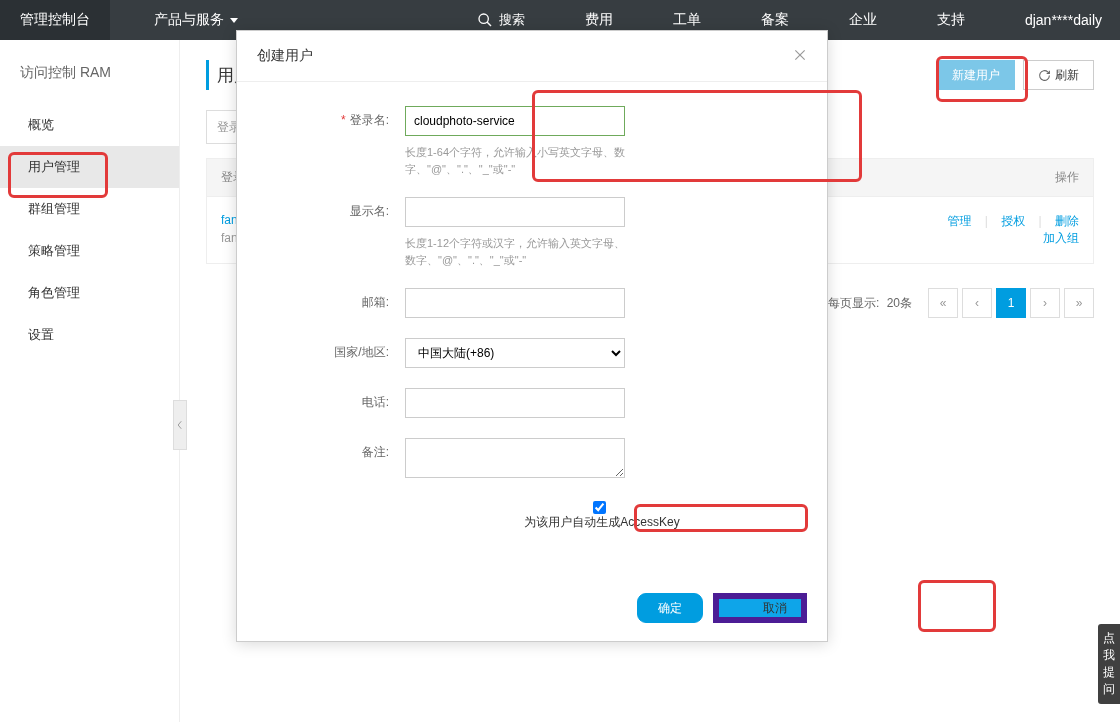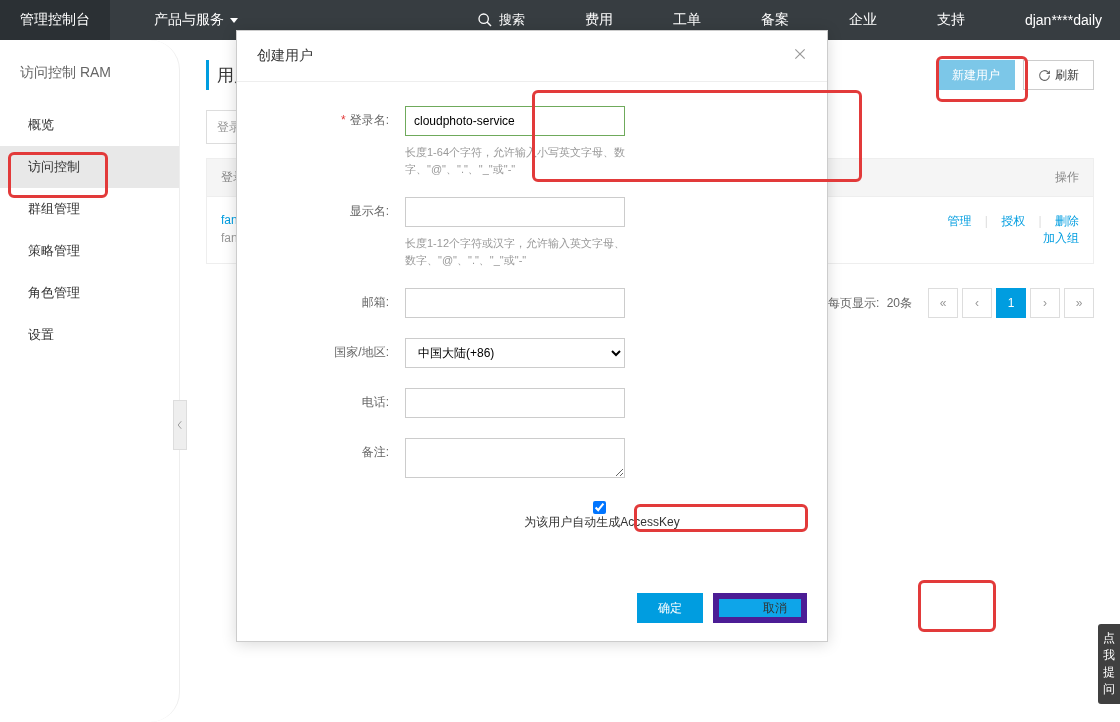--- a/index.html
+++ b/index.html
@@ -8,32 +8,32 @@
     .topbar { height: 40px; background: #373d41; display: flex; align-items: stretch; color: #fff; gap: 24px; }
     .topbar-brand { padding: 0 20px; display: flex; align-items: center; font-size: 14px; background: #2b3034; }
     .topbar-products { padding: 0 20px; display: flex; align-items: center; font-size: 14px; cursor: pointer; }
     .topbar-products .caret { margin-left: 6px; width: 0; height: 0; border-left: 4px solid transparent; border-right: 4px solid transparent; border-top: 5px solid #fff; }
     .topbar-spacer { flex: 1 1 auto; }
     .topbar-search { display: flex; align-items: center; padding: 0 18px; cursor: pointer; }
     .topbar-search svg { width: 16px; height: 16px; margin-right: 6px; }
     .topbar-link { display: flex; align-items: center; padding: 16px 18px; cursor: pointer; font-size: 14px; }
     
     .layout { display: flex; height: 682px; }
-    .sidebar { width: 180px; background: #fff; border-right: 1px solid #eee; border-radius: 30px; }
+    .sidebar { width: 180px; background: #fff; border-right: 1px solid #eee; }
     .sidebar-title { padding: 24px 20px 22px 20px; font-size: 14px; color: #666; font-weight: 500; }
     .sidebar-item { padding: 12px 20px 12px 28px; font-size: 13px; color: #333; cursor: pointer; }
     .sidebar-item.active { background: #e8e8e8; }
     
     .main { flex: 1 1 auto; padding: 20px 26px; position: relative; }
     .page-head { display: flex; align-items: center; border-left: 3px solid #009de0; padding-left: 8px; margin-bottom: 20px; }
     .page-title { font-size: 17px; color: #333; }
     .page-head-spacer { flex: 1 1 auto; }
     .btn { display: inline-flex; align-items: center; height: 30px; padding: 0 14px; border: 1px solid #ccc; background: #fff; border-radius: 0; cursor: pointer; font-size: 12px; color: #333; }
     .btn-primary-light { background: #7cc7e8; border-color: #7cc7e8; color: #fff; }
-    .btn-primary { background: #009de0; border-color: #009de0; color: #fff; padding: 0 20px; }
+    .btn-primary { background: #009de0; border-color: #009de0; color: #fff; padding: 0 20px; border-radius: 9px; }
     .btn-refresh { margin-left: 8px; display: inline-flex; align-items: center; }
     .btn-refresh svg { width: 13px; height: 13px; margin-right: 4px; }
     
     .search-box { height: 34px; border: 1px solid #ddd; width: 260px; padding: 0 10px; margin-bottom: 14px; display: flex; align-items: center; font-size: 12px; color: #999; background: #fff; }
     
     .table-head { display: flex; background: #f5f5f5; border: 1px solid #eee; padding: 10px 14px; font-size: 12px; color: #888; }
     .col-login { width: 620px; }
     .col-ops { flex: 1 1 auto; text-align: right; }
     .table-row { display: flex; border: 1px solid #eee; border-top: none; padding: 16px 14px; font-size: 12px; }
     .table-link { color: #009de0; cursor: pointer; }
@@ -44,21 +44,21 @@
     .pagination { display: flex; align-items: center; justify-content: flex-end; margin-top: 24px; font-size: 12px; color: #666; }
     .page-size { margin-right: 12px; }
     .page-btn { width: 30px; height: 30px; border: 1px solid #ddd; display: flex; align-items: center; justify-content: center; margin-left: 4px; cursor: pointer; color: #999; }
     .page-btn.active { background: #009de0; border-color: #009de0; color: #fff; }
     
     .side-expander { position: absolute; left: 173px; top: 400px; width: 14px; height: 50px; background: #eee; border: 1px solid #ddd; display: flex; align-items: center; justify-content: center; cursor: pointer; z-index: 3; }
     .side-expander svg { width: 8px; height: 10px; }
     
     .feedback-tab { position: absolute; right: 0; bottom: 18px; width: 22px; background: #404040; color: #fff; padding: 6px 4px; font-size: 12px; writing-mode: inherit; text-align: center; cursor: pointer; border-top-left-radius: 3px; border-bottom-left-radius: 3px; }
     .modal { position: absolute; left: 236px; top: 30px; width: 592px; height: 612px; background: #fff; border: 1px solid #ccc; box-shadow: 0 2px 14px rgba(0,0,0,0.15); }
-    .modal-header { padding: 16px 20px; font-size: 14px; color: #333; border-bottom: 1px solid #eee; display: flex; }
+    .modal-header { padding: 16px 20px; font-size: 14px; color: #333; border-bottom: 1px solid #eee; display: flex; align-items: center; }
     .modal-close { margin-left: auto; cursor: pointer; color: #999; }
     .modal-close svg { width: 14px; height: 14px; }
     .modal-body { padding: 24px 28px 10px 18px; }
     .form-row { display: flex; align-items: flex-start; margin-bottom: 20px; }
     .form-label { width: 150px; text-align: right; padding-right: 16px; padding-top: 6px; font-size: 12px; color: #666; }
     .form-label .req { color: #e23a3a; margin-right: 4px; }
     .form-control { flex: 1 1 auto; }
     .input, .select-el { width: 220px; height: 30px; border: 1px solid #ccc; padding: 0 8px; font-size: 12px; background: #fff; }
     .input.login-input { border-color: #6faa5b; }
     .textarea { width: 220px; height: 40px; border: 1px solid #ccc; padding: 6px 8px; font-size: 12px; resize: both; }
@@ -99,21 +99,21 @@
   <div class="topbar-link">企业</div>
   <div class="topbar-link">支持</div>
   <div class="topbar-link">djan****daily</div>
 </div>
 
 <div class="layout">
 
   <div class="sidebar">
     <div class="sidebar-title">访问控制 RAM</div>
     <div class="sidebar-item">概览</div>
-    <div class="sidebar-item active">访问控制</div>
+    <div class="sidebar-item active">用户管理</div>
     <div class="sidebar-item">群组管理</div>
     <div class="sidebar-item">策略管理</div>
     <div class="sidebar-item">角色管理</div>
     <div class="sidebar-item">设置</div>
   </div>
 
   <div class="main">
     <div class="page-head">
       <div class="page-title">用户</div>
       <div class="page-head-spacer"></div>

